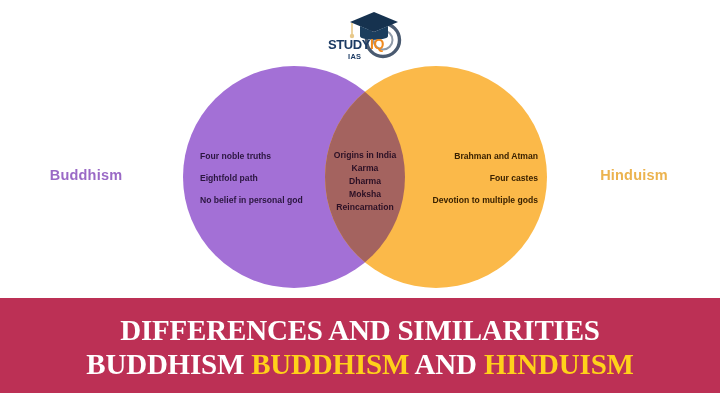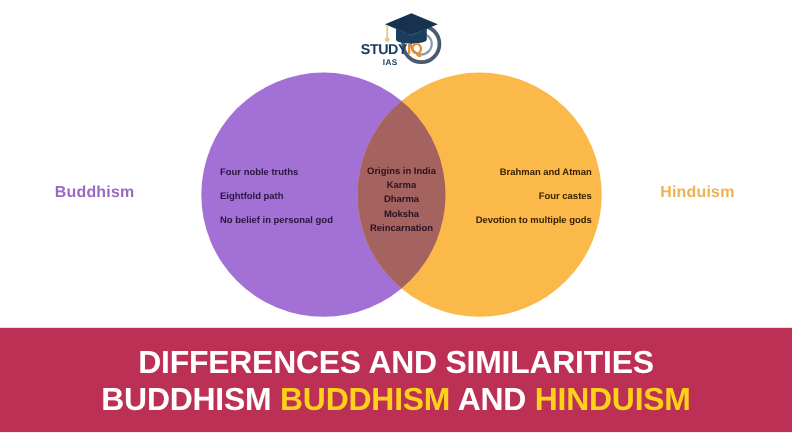--- a/index.html
+++ b/index.html
@@ -84,21 +84,21 @@
     height: 95px;
     background: #bc3055;
     display: flex;
     flex-direction: column;
     align-items: center;
     justify-content: center;
     box-sizing: border-box;
     padding-top: 3px;
   }
   .banner-line {
-    font-family: Liberation Sans, sans-serif;
+    font-family: Liberation Serif, serif;
     font-weight: bold;
     font-size: 29px;
     letter-spacing: -0.2px;
     line-height: 1.18;
     color: #ffffff;
     white-space: nowrap;
     text-align: center;
   }
   .hl { color: #ffd11a; }
   .banner-strip-bottom {

